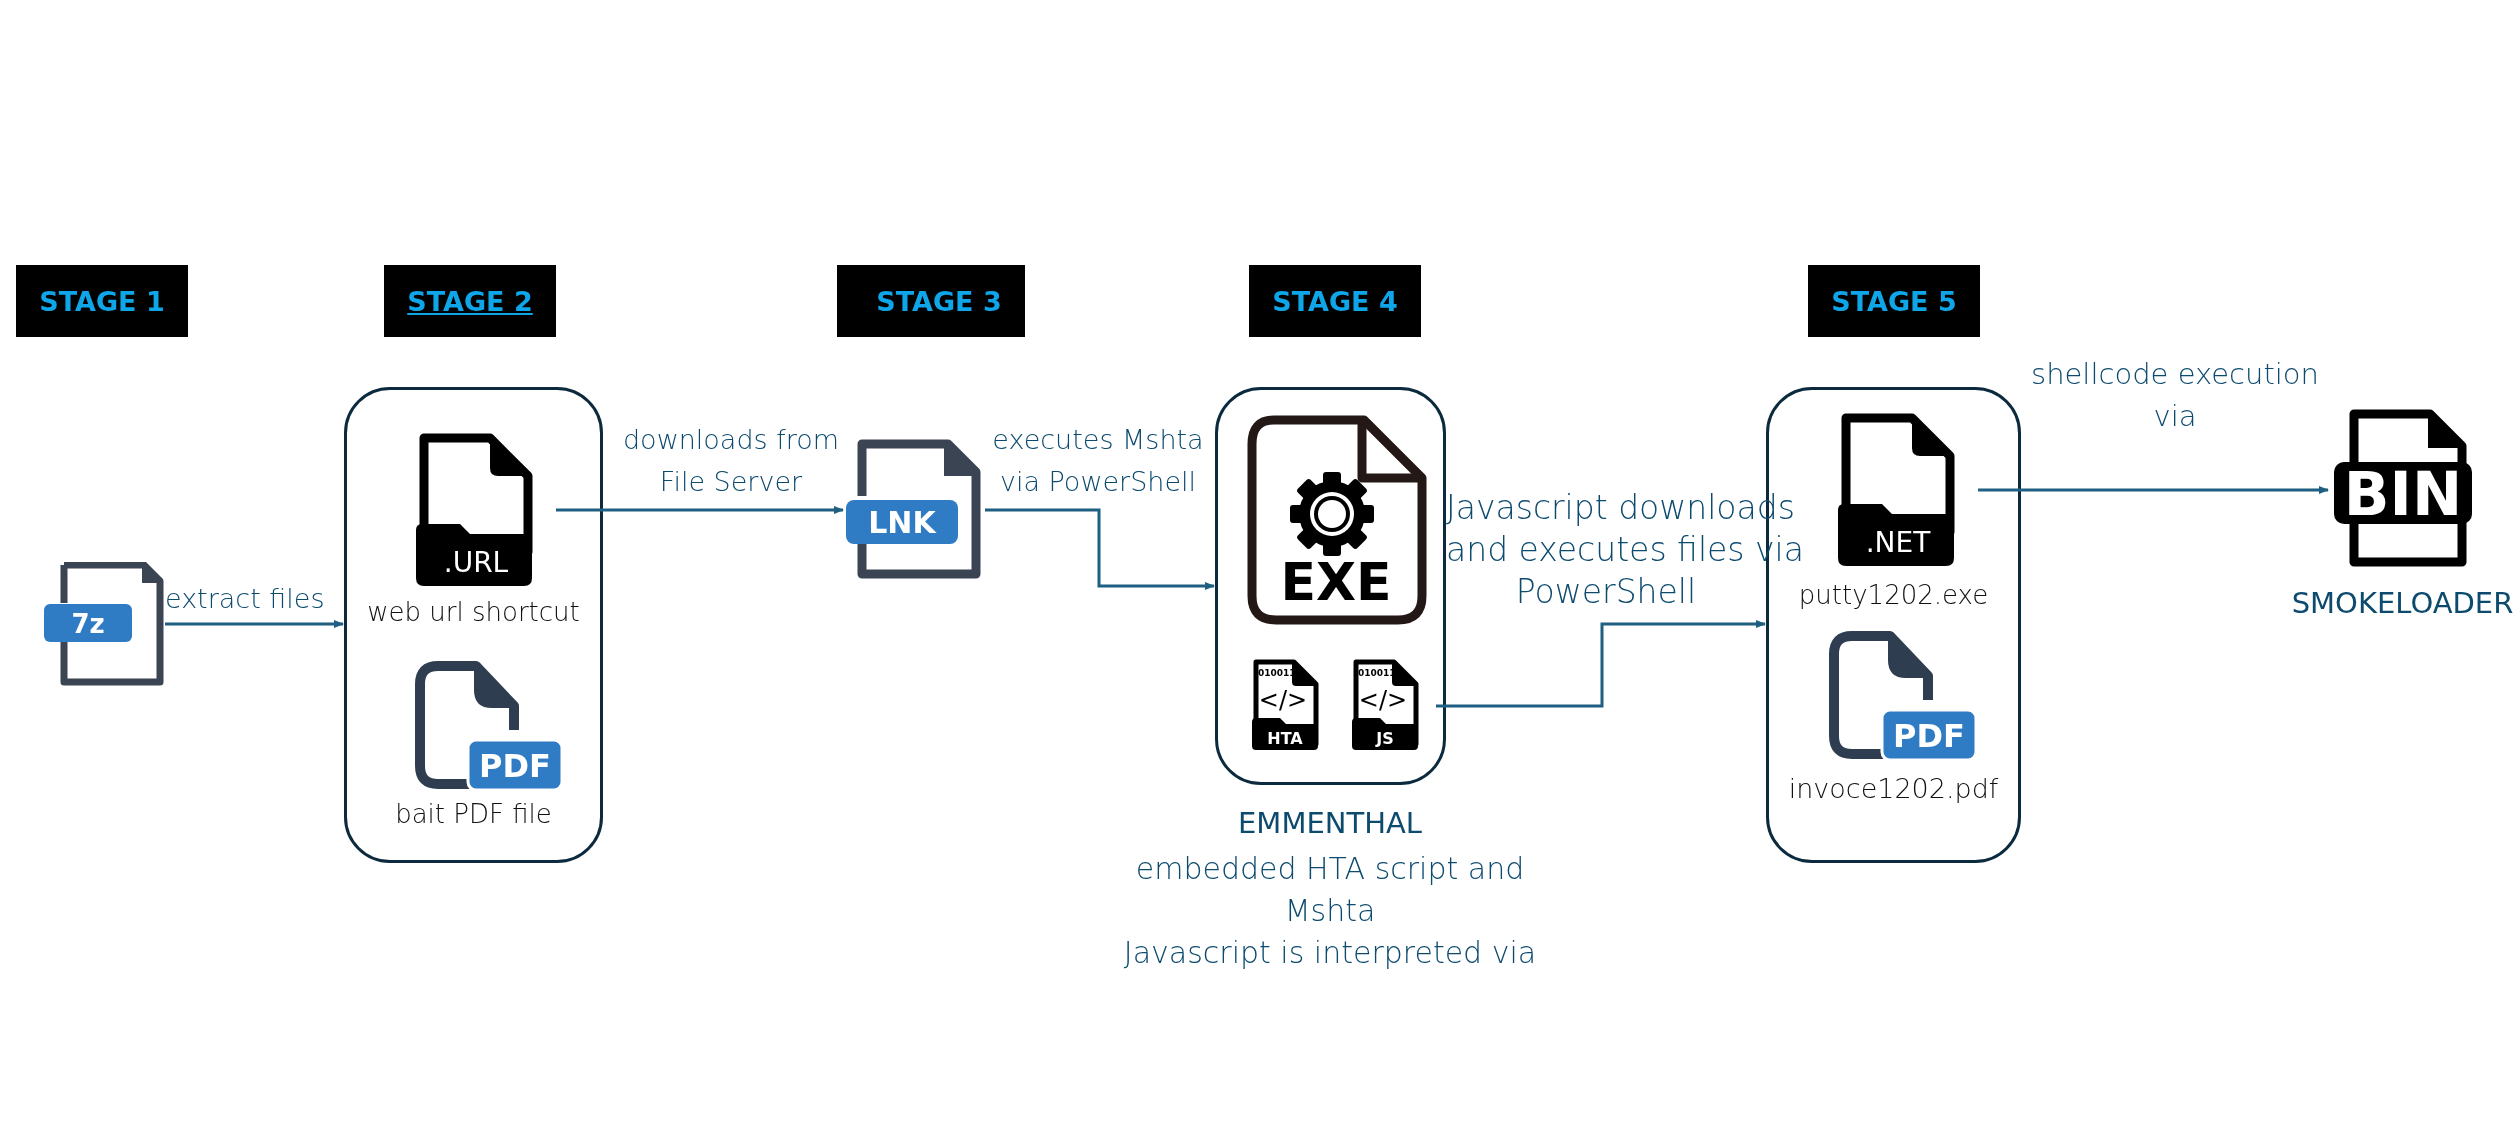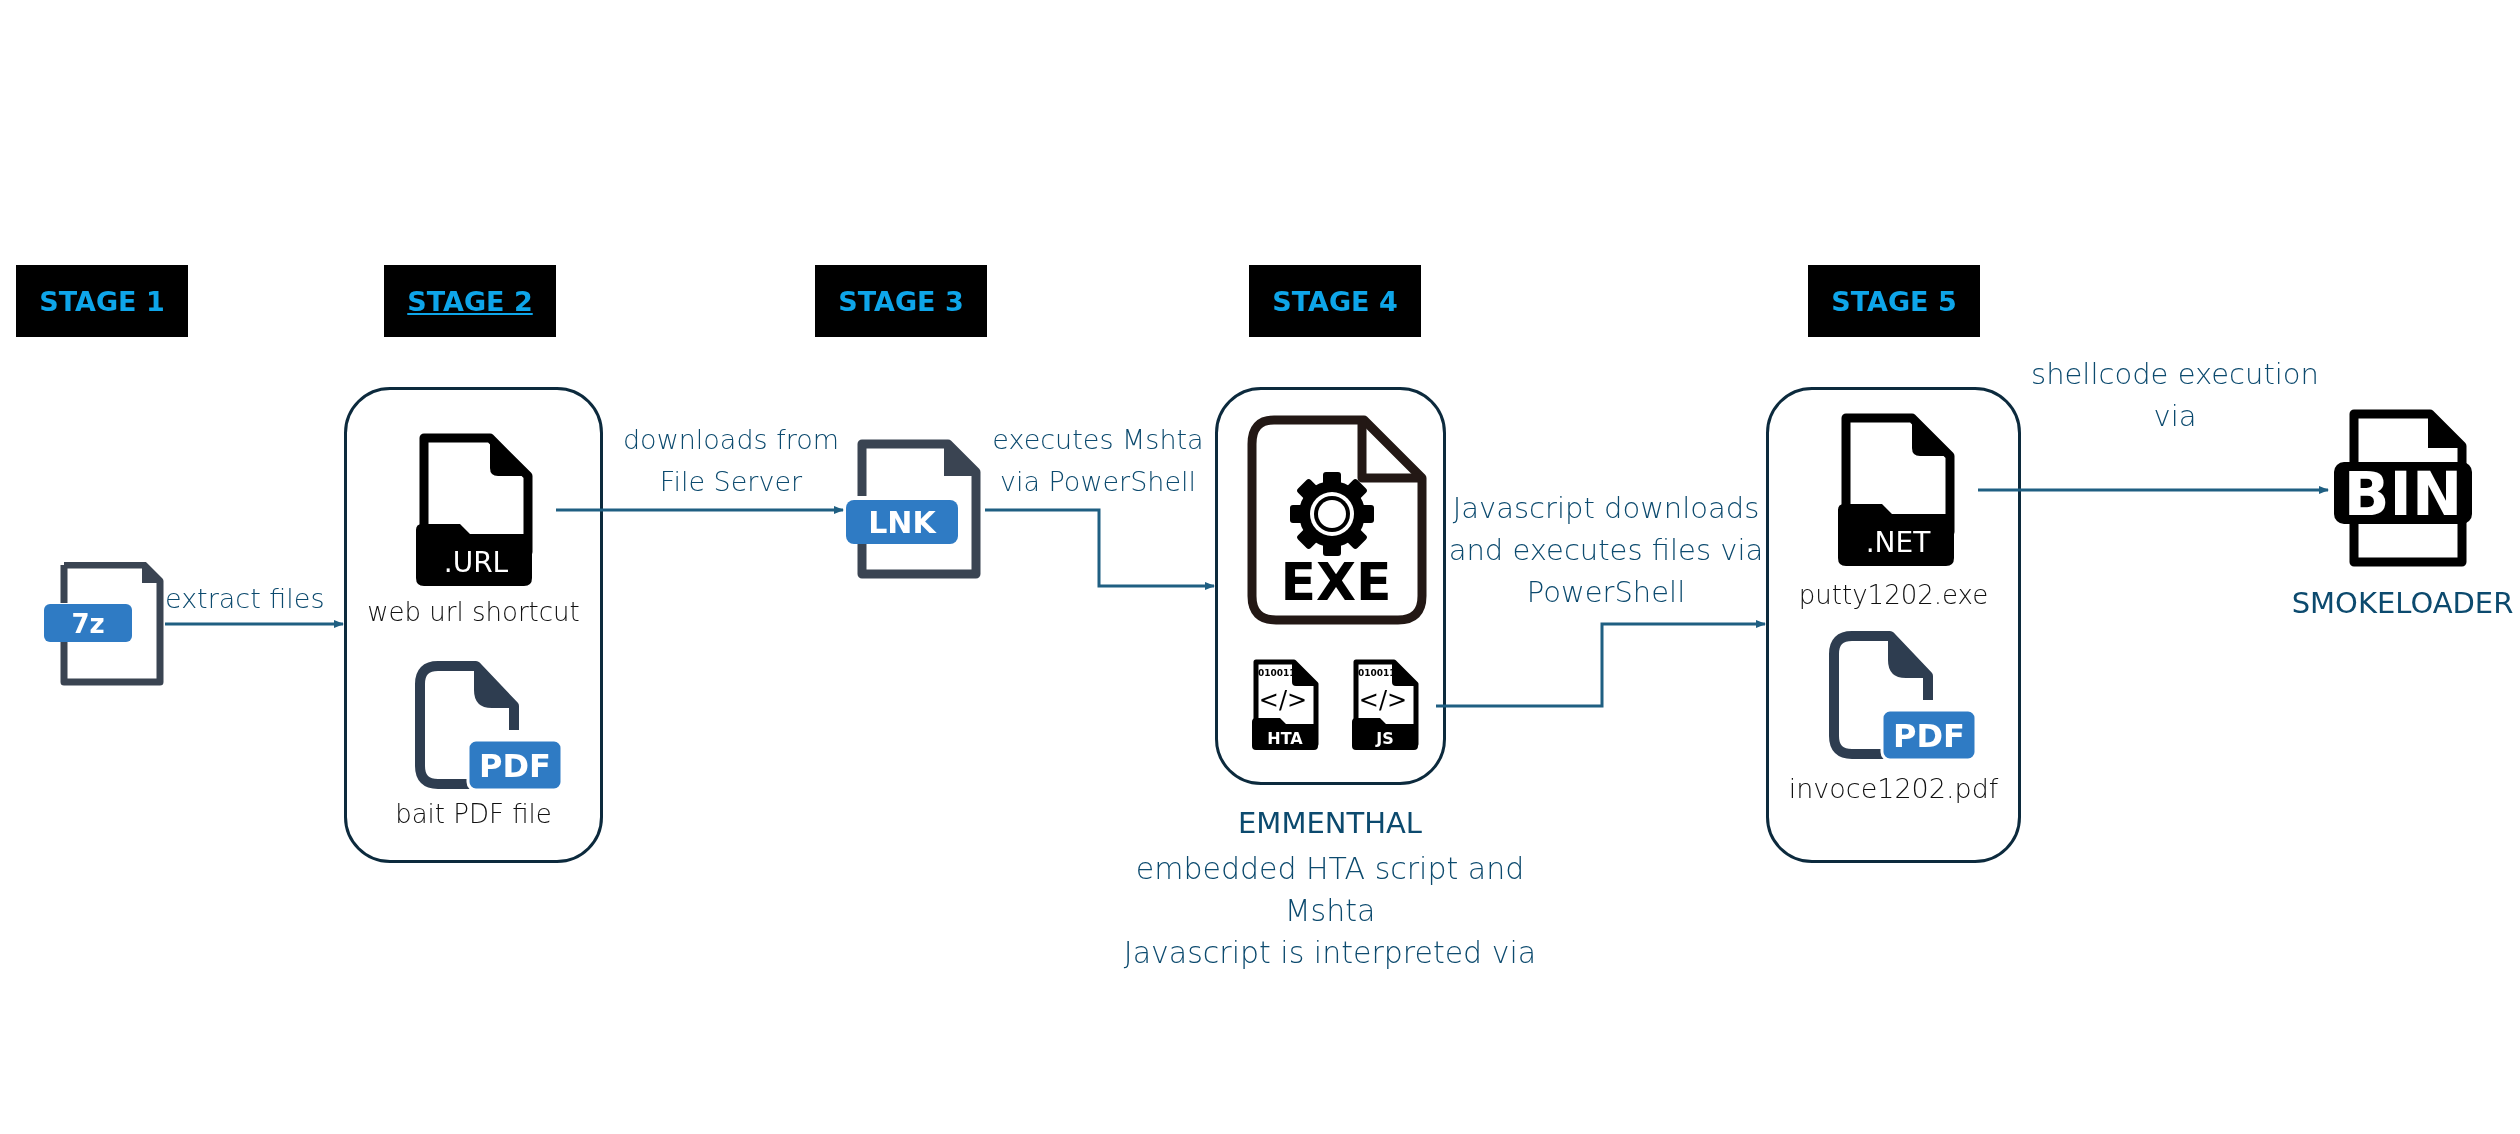--- a/index.html
+++ b/index.html
@@ -12,21 +12,21 @@
     .caption { font-size: 26px; color: #111; }
     .big { font-size: 30px; }
     .icon { position: absolute; }
     svg text { font-family: "DejaVu Sans", "Liberation Sans", sans-serif; }
   </style>
 </head>
 <body>
 
 <div class="stage-label" style="left:16px;">STAGE 1</div>
 <div class="stage-label" style="left:384px;text-decoration:underline;">STAGE 2</div>
-<div class="stage-label" style="left:815px;">STAGE 3</div>
+<div class="stage-label" style="left:837px;padding-left:16px;">STAGE 3</div>
 <div class="stage-label" style="left:1249px;">STAGE 4</div>
 <div class="stage-label" style="left:1808px;">STAGE 5</div>
 
 <div class="box" style="left:344px; top:387px; width:259px; height:476px;"></div>
 <div class="box" style="left:1215px; top:387px; width:231px; height:398px;"></div>
 <div class="box" style="left:1766px; top:387px; width:255px; height:476px;"></div>
 
 <svg id="canvas" width="2520" height="1134" viewBox="0 0 2520 1134">
   <defs>
     <marker id="arrowhead" markerWidth="10" markerHeight="10" refX="9" refY="5" orient="auto" markerUnits="userSpaceOnUse">
@@ -132,21 +132,21 @@
   </svg>
 </div>
 
 <div class="txt big" style="left:1180px; top:802px; width:300px; font-weight:normal; font-size:29px;">EMMENTHAL</div>
 <div class="txt big" style="left:1100px; top:848px; width:460px; font-size:30px;">
   <div>embedded HTA script and</div>
   <div>Mshta</div>
   <div>Javascript is interpreted via</div>
 </div>
 
-<div class="txt lbl" style="left:1446px; top:487px; width:320px; font-size:29px;">
+<div class="txt lbl" style="left:1446px; top:487px; width:320px; font-size:33px;">
   <div>Javascript downloads</div>
   <div>and executes files via</div>
   <div>PowerShell</div>
 </div>
 
 <div class="icon" style="left:1834px; top:412px; width:122px; height:156px;">
   <svg width="122" height="156" viewBox="0 0 122 156">
     <path d="M12,6 L78,6 L116,44 L116,120 L12,120 Z" fill="#fff" stroke="#000" stroke-width="9" stroke-linejoin="round"></path>
     <path d="M78,2 L78,36 Q78,44 86,44 L120,44 Z" fill="#000"></path>
     <path d="M4,98 Q4,92 10,92 L48,92 L58,102 L120,102 L120,146 Q120,154 112,154 L12,154 Q4,154 4,146 Z" fill="#000"></path>

